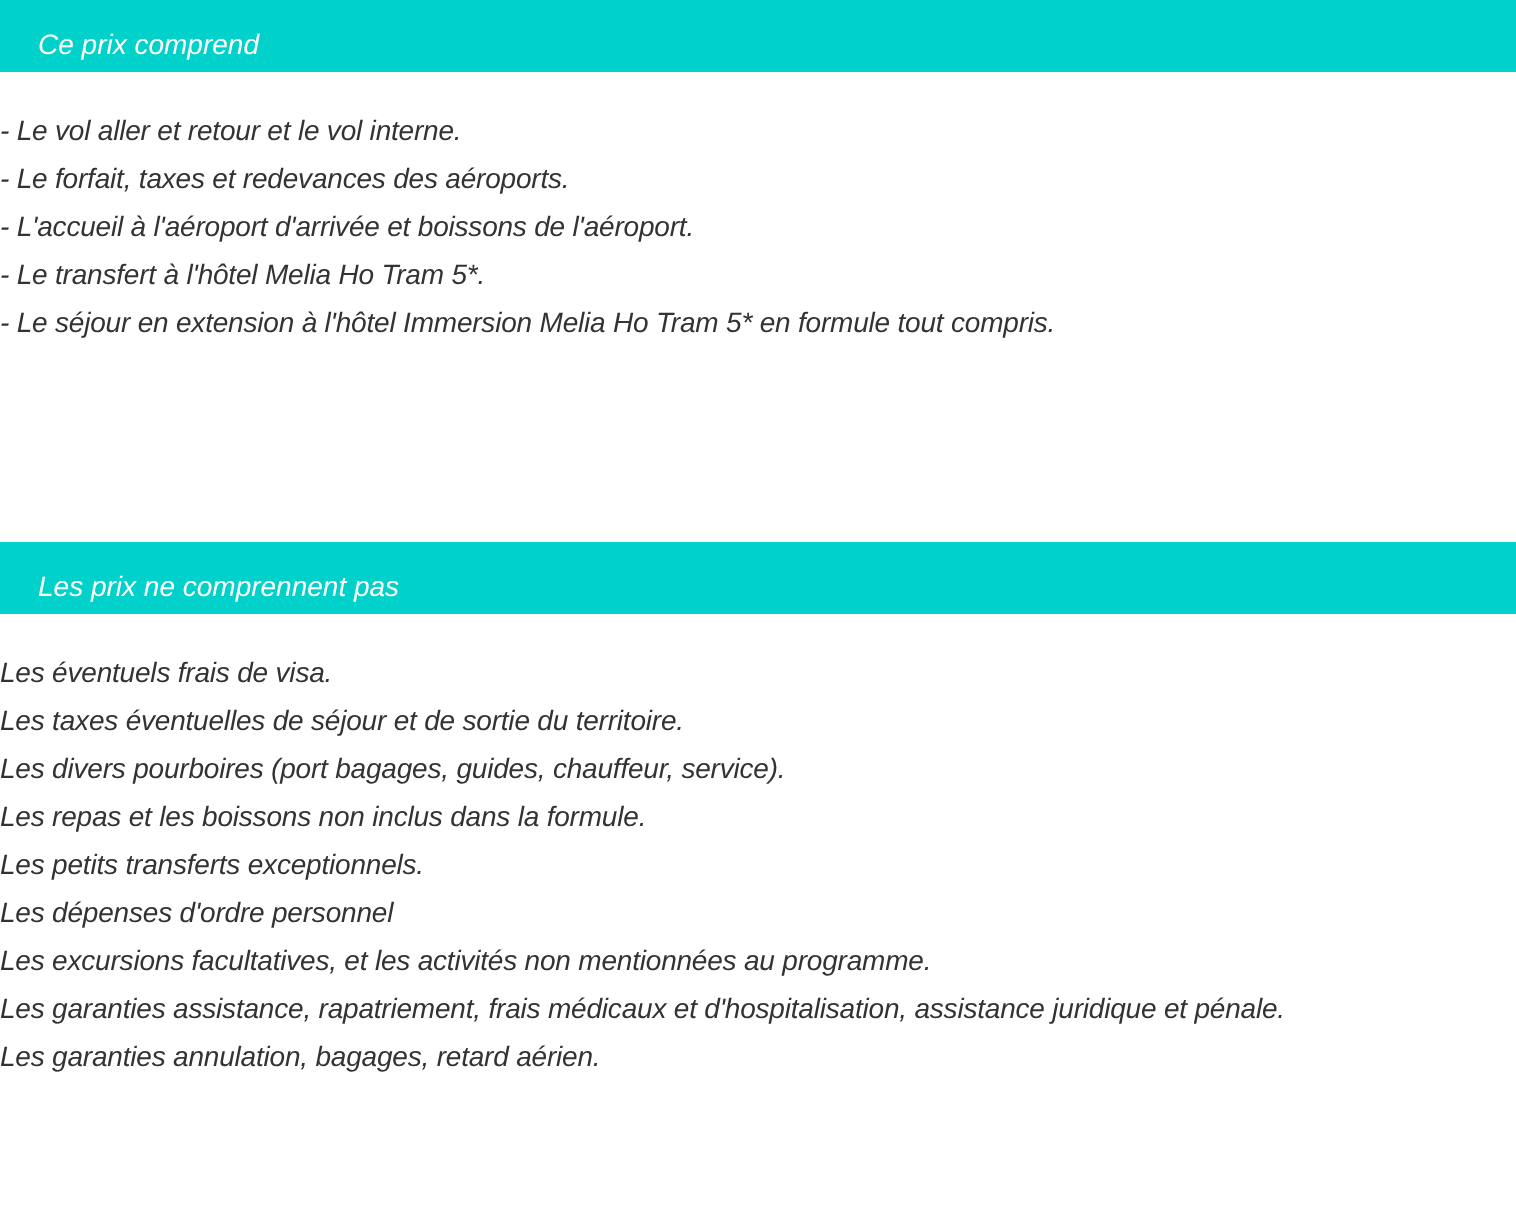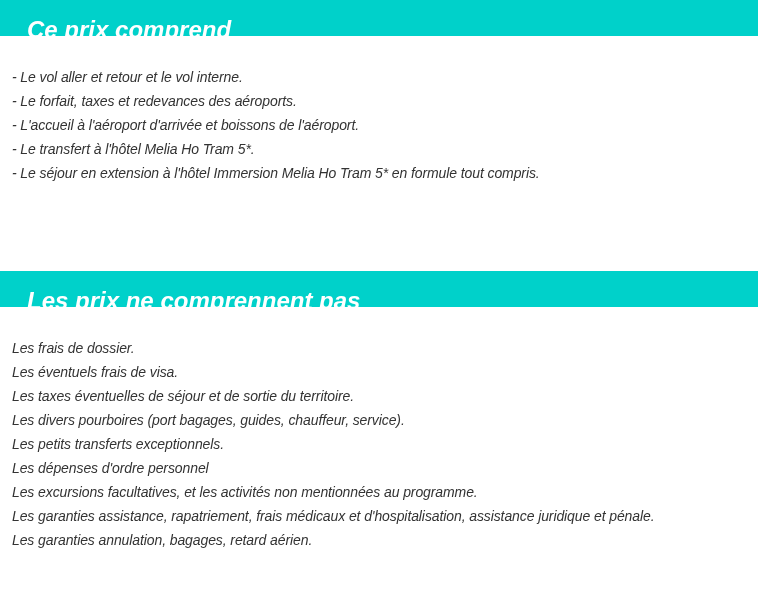--- a/index.html
+++ b/index.html
@@ -1,19 +1,19 @@
 <!DOCTYPE html>
 <html><head>
   <meta charset="utf-8">
   <style>
     html, body { margin: 0; padding: 0; background: #ffffff; }
     body { width: 758px; height: 604px; position: relative; overflow: hidden; font-family: "Liberation Sans", sans-serif; }
     .header-bar { position: absolute; left: 0; width: 758px; height: 36px; background: #00d1ca; }
-    .header-title { position: absolute; left: 15px; top: 3px; color: #ffffff; font-style: italic; font-weight: bold; font-size: 24px; line-height: 30px; margin: 12px; }
-    .list { position: absolute; left: 0; margin: 12px; padding: 0; list-style: none; }
+    .header-title { position: absolute; left: 15px; top: 3px; color: #ffffff; font-style: italic; font-weight: normal; font-size: 14px; line-height: 30px; margin: 4px; }
+    .list { position: absolute; left: 0; margin: 0; padding: 0; list-style: none; }
     .list li { font-style: italic; font-size: 14px; line-height: 24px; height: 24px; color: #333333; white-space: nowrap; letter-spacing: -0.1px; }
   </style>
 </head>
 <body>
 
 <section>
   <div class="header-bar" style="top:0;">
     <h2 class="header-title">Ce prix comprend</h2>
   </div>
   <ul class="list" style="top:53px;">
@@ -23,23 +23,23 @@
     <li>- Le transfert à l'hôtel Melia Ho Tram 5*.</li>
     <li>- Le séjour en extension à l'hôtel Immersion Melia Ho Tram 5* en formule tout compris.</li>
   </ul>
 </section>
 
 <section>
   <div class="header-bar" style="top:271px;">
     <h2 class="header-title">Les prix ne comprennent pas</h2>
   </div>
   <ul class="list" style="top:324px;">
-    <li>Les frais de dossier.</li>
     <li>Les éventuels frais de visa.</li>
     <li>Les taxes éventuelles de séjour et de sortie du territoire.</li>
     <li>Les divers pourboires (port bagages, guides, chauffeur, service).</li>
+    <li>Les repas et les boissons non inclus dans la formule.</li>
     <li>Les petits transferts exceptionnels.</li>
     <li>Les dépenses d'ordre personnel</li>
     <li>Les excursions facultatives, et les activités non mentionnées au programme.</li>
     <li>Les garanties assistance, rapatriement, frais médicaux et d'hospitalisation, assistance juridique et pénale.</li>
     <li>Les garanties annulation, bagages, retard aérien.</li>
   </ul>
 </section>
 
 </body></html>

